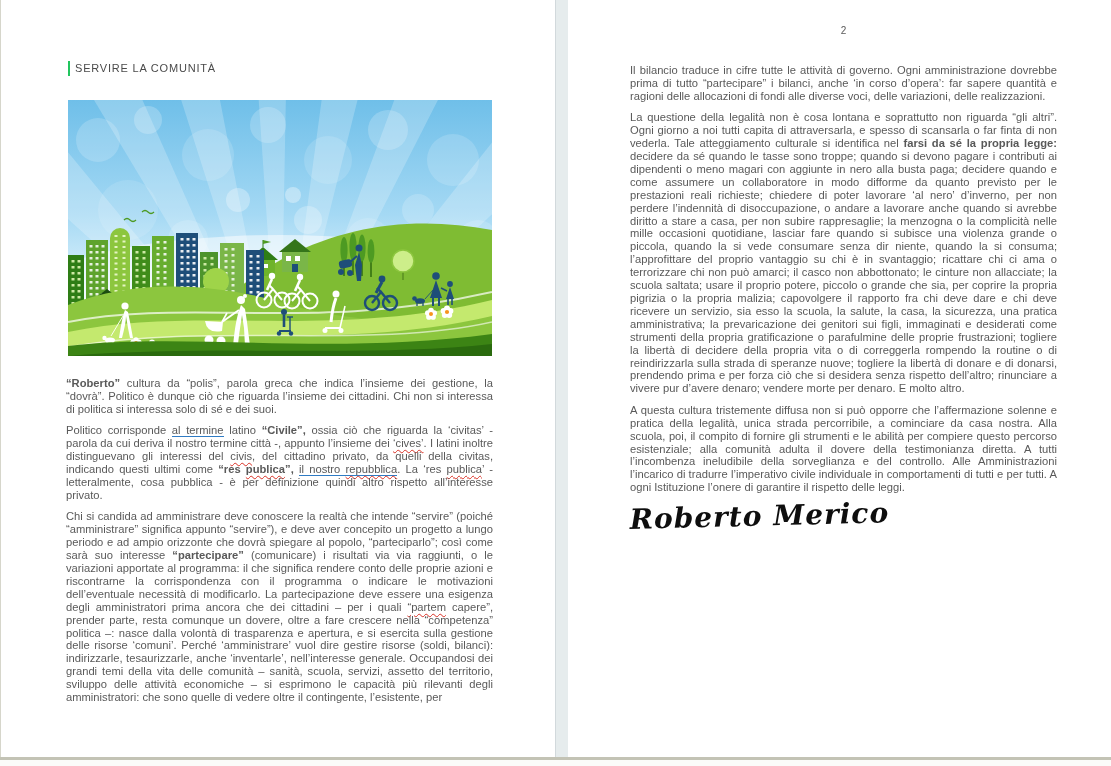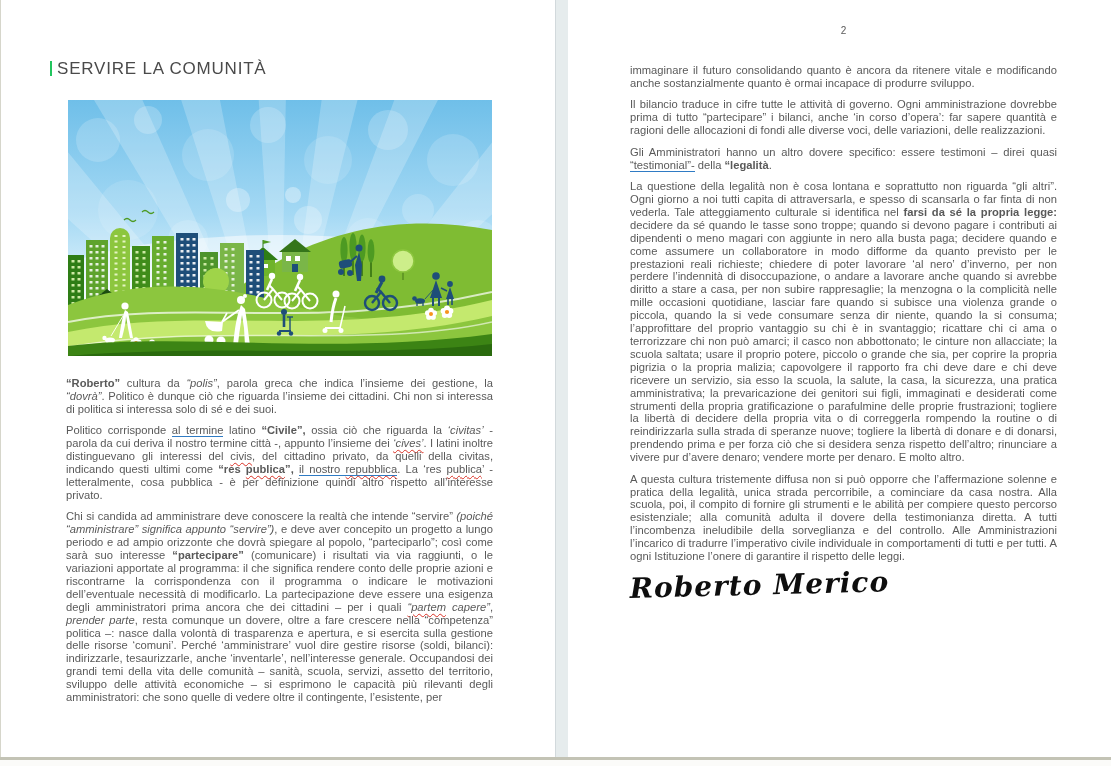--- a/index.html
+++ b/index.html
@@ -7,33 +7,33 @@
           font-family:"Liberation Sans",sans-serif;}
   .page{position:absolute;top:0;background:#fff;height:757px;}
   .page-left{left:1px;width:554px;}
   .page-right{left:568px;width:543px;}
   .left-border{position:absolute;left:0;top:0;width:1px;height:757px;background:#d6d6cb;}
   .page-gap{position:absolute;left:555px;top:0;width:12px;height:760px;background:#e6eced;
             border-left:1px solid #d2d9dc;border-right:1px solid #d2d9dc;}
   .bottom-edge{position:absolute;left:0;top:757px;width:1111px;height:3px;background:#c3c3b5;}
   .below-edge{position:absolute;left:0;top:760px;width:1111px;height:6px;background:#fbfbf9;}
 
-  .doc-title{position:absolute;left:49px;top:61px;font-size:17px;line-height:15px;
+  .doc-title{position:absolute;left:67px;top:61px;font-size:11px;line-height:15px;
              color:#4a4a4a;letter-spacing:0.8px;border-left:2px solid #22c55e;padding-left:5px;}
   .illustration{position:absolute;left:67px;top:100px;width:424px;height:256px;display:block;}
 
   .text-col{font-size:11.2px;line-height:12.9px;color:#595959;text-align:justify;}
   .text-left{position:absolute;left:65px;top:377px;width:427px;}
   .text-right{position:absolute;left:62px;top:64px;width:427px;}
   .pagenum{position:absolute;left:62px;top:25px;width:427px;text-align:center;
            font-size:10px;color:#595959;}
   p.para{margin:0 0 8.6px 0;}
   p.para:last-child{margin-bottom:0;}
   .b{font-weight:700;}
-  .i{font-style:italic;}
+  .i{}
   .ub{border-bottom:1.4px solid #2f7bc4;}
   .wr{text-decoration:underline;text-decoration-style:wavy;text-decoration-color:#d93025;
       text-decoration-thickness:1px;text-underline-offset:2px;}
   .signature{margin-top:20px;font-family:"DejaVu Serif",serif;font-style:italic;font-weight:700;
              font-size:28px;color:#0e0e0e;letter-spacing:1px;transform:rotate(-1.5deg);
              transform-origin:left bottom;}
 </style>
 </head>
 <body>
 
@@ -296,23 +296,21 @@
         <p class="para"><span>Chi si candida ad amministrare deve conoscere la realtà che intende “servire” </span><span class="i">(poiché “amministrare” significa appunto “servire”)</span><span>, e deve aver concepito un progetto a lungo periodo e ad ampio orizzonte che dovrà spiegare al popolo, “parteciparlo”; così come sarà suo interesse </span><span class="b">“partecipare”</span><span> (comunicare) i risultati via via raggiunti, o le variazioni apportate al programma: il che significa rendere conto delle proprie azioni e riscontrarne la corrispondenza con il programma o indicare le motivazioni dell’eventuale necessità di modificarlo. La partecipazione deve essere una esigenza degli amministratori prima ancora che dei cittadini – per i quali </span><span class="i wr">“partem</span><span class="i"> capere”</span><span>, </span><span class="i">prender parte</span><span>, resta comunque un dovere, oltre a fare crescere nella “competenza” politica –: nasce dalla volontà di trasparenza e apertura, e si esercita sulla gestione delle risorse ‘comuni’. Perché ‘amministrare’ vuol dire gestire risorse (soldi, bilanci): indirizzarle, tesaurizzarle, anche ‘inventarle’, nell’interesse generale. Occupandosi dei grandi temi della vita delle comunità – sanità, scuola, servizi, assetto del territorio, sviluppo delle attività economiche – si esprimono le capacità più rilevanti degli amministratori: che sono quelle di vedere oltre il contingente, l’esistente, per</span></p>
       </div>
   </div>
 
   <div class="page-gap"></div>
 
   <div class="page page-right">
     <div class="pagenum">2</div>
     <div class="text-col text-right">
       <div>
-          <p class="para"><span>immaginare il futuro consolidando quanto è ancora da ritenere vitale e modificando anche sostanzialmente quanto è ormai incapace di produrre sviluppo.</span></p>
           <p class="para"><span>Il bilancio traduce in cifre tutte le attività di governo. Ogni amministrazione dovrebbe prima di tutto “partecipare” i bilanci, anche ‘in corso d’opera’: far sapere quantità e ragioni delle allocazioni di fondi alle diverse voci, delle variazioni, delle realizzazioni.</span></p>
-          <p class="para"><span>Gli Amministratori hanno un altro dovere specifico: essere testimoni – direi quasi </span><span class="ub">“testimonial”-</span><span> della </span><span class="b">“legalità</span><span>.</span></p>
           <p class="para"><span>La questione della legalità non è cosa lontana e soprattutto non riguarda “gli altri”. Ogni giorno a noi tutti capita di attraversarla, e spesso di scansarla o far finta di non vederla. Tale atteggiamento culturale si identifica nel </span><span class="b">farsi da sé la propria legge:</span><span> decidere da sé quando le tasse sono troppe; quando si devono pagare i contributi ai dipendenti o meno magari con aggiunte in nero alla busta paga; decidere quando e come assumere un collaboratore in modo difforme da quanto previsto per le prestazioni reali richieste; chiedere di poter lavorare ‘al nero’ d’inverno, per non perdere l’indennità di disoccupazione, o andare a lavorare anche quando si avrebbe diritto a stare a casa, per non subire rappresaglie; la menzogna o la complicità nelle mille occasioni quotidiane, lasciar fare quando si subisce una violenza grande o piccola, quando la si vede consumare senza dir niente, quando la si consuma; l’approfittare del proprio vantaggio su chi è in svantaggio; ricattare chi ci ama o terrorizzare chi non può amarci; il casco non abbottonato; le cinture non allacciate; la scuola saltata; usare il proprio potere, piccolo o grande che sia, per coprire la propria pigrizia o la propria malizia; capovolgere il rapporto fra chi deve dare e chi deve ricevere un servizio, sia esso la scuola, la salute, la casa, la sicurezza, una pratica amministrativa; la prevaricazione dei genitori sui figli, immaginati e desiderati come strumenti della propria gratificazione o parafulmine delle proprie frustrazioni; togliere la libertà di decidere della propria vita o di correggerla rompendo la routine o di reindirizzarla sulla strada di speranze nuove; togliere la libertà di donare e di donarsi, prendendo prima e per forza ciò che si desidera senza rispetto dell’altro; rinunciare a vivere pur d’avere denaro; vendere morte per denaro. E molto altro.</span></p>
           <p class="para"><span>A questa cultura tristemente diffusa non si può opporre che l’affermazione solenne e pratica della legalità, unica strada percorribile, a cominciare da casa nostra. Alla scuola, poi, il compito di fornire gli strumenti e le abilità per compiere questo percorso esistenziale; alla comunità adulta il dovere della testimonianza diretta. A tutti l’incombenza ineludibile della sorveglianza e del controllo. Alle Amministrazioni l’incarico di tradurre l’imperativo civile individuale in comportamenti di tutti e per tutti. A ogni Istituzione l’onere di garantire il rispetto delle leggi.</span></p>
         </div>
       <div class="signature">Roberto Merico</div>
     </div>
   </div>
 
   <div class="left-border"></div>
   <div class="bottom-edge"></div>
   <div class="below-edge"></div>

